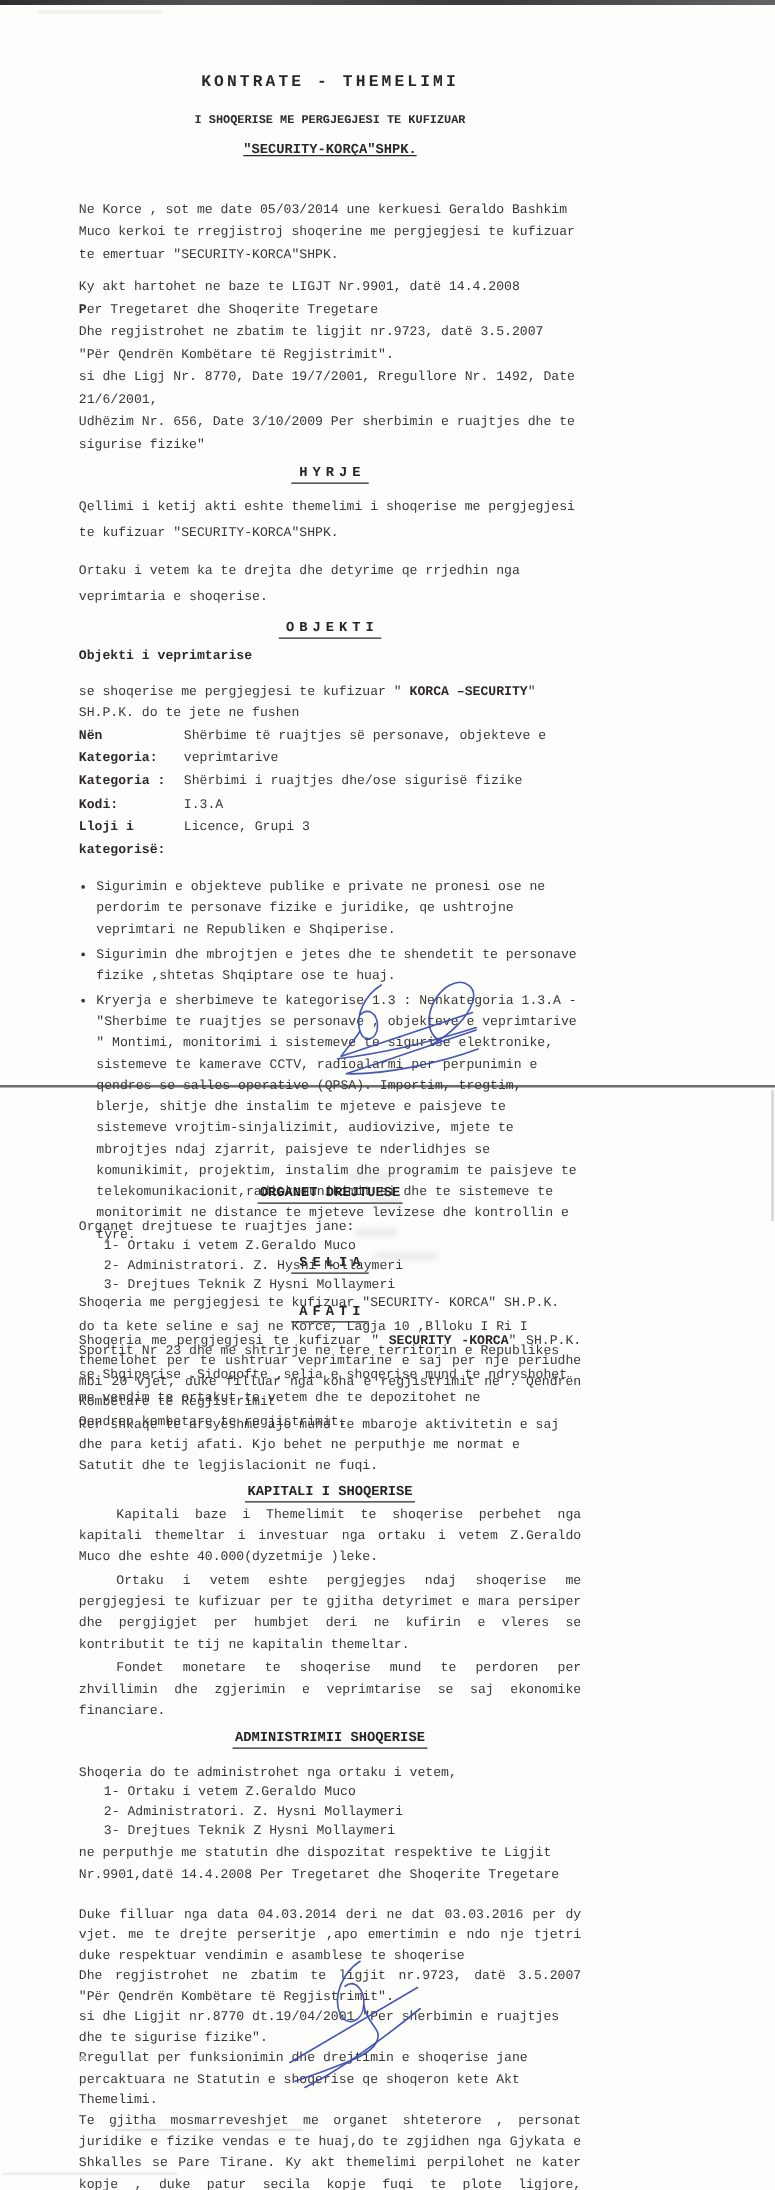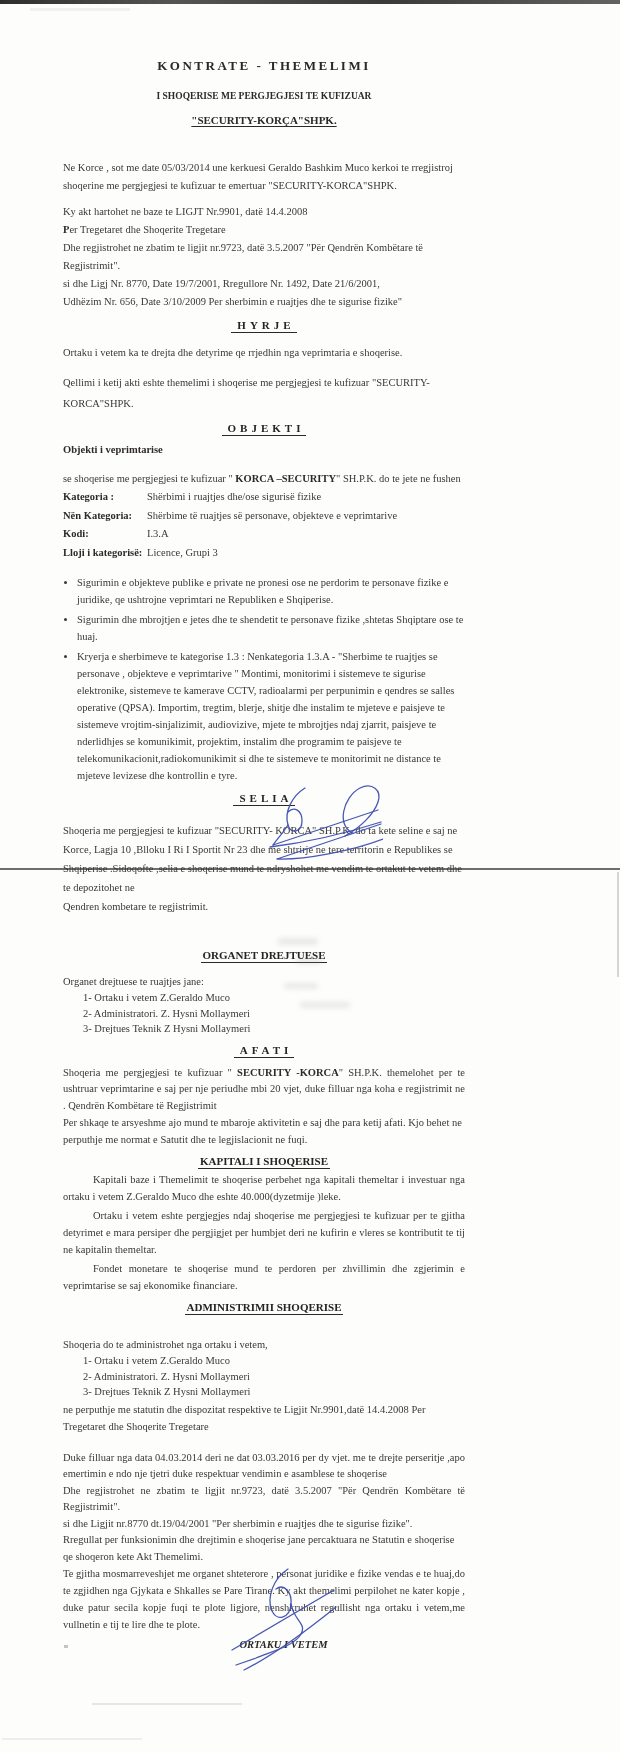--- a/index.html
+++ b/index.html
@@ -1,18 +1,18 @@
 <!DOCTYPE html>
 <html><head>
 <meta charset="utf-8">
 <style>
   html,body{margin:0;padding:0;background:#ffffff;}
   .doc{
     position:relative;width:620px;height:1752px;background:#fdfdfc;
-    font-family:Liberation Serif, serif;color:#3b3833;font-size:10.5px;
+    font-family:Liberation Mono, monospace;color:#3b3833;font-size:10.5px;
     overflow:hidden;
   }
   .topbar{position:absolute;top:0;left:0;width:620px;height:4px;
     background:linear-gradient(90deg,#2e2e2e,#555 28%,#3a3a3a 62%,#636363);}
   .page{position:absolute;left:0;width:620px;}
   .p1{top:4px;height:866px;border-bottom:2px solid #6e6e6e;box-sizing:border-box;}
   .p2{top:853px;height:880px;}
   .col{margin-left:63px;width:402px;}
   .center{text-align:center;}
   b{color:#2e2b27;}
@@ -39,21 +39,21 @@
   .selp2{line-height:19px;}
   
   .hw-org{margin-top:96px;}
   .orgintro{margin-top:11px;line-height:16px;}
   .item{line-height:15.5px;padding-left:20px;}
   .hw2{margin-top:7px;}
   .just{text-align:justify;}
   .afp{margin-top:7px;line-height:16.5px;}
   .afp2{margin-top:1px;line-height:16.5px;}
   .kap{margin-top:2px;line-height:17px;text-indent:30px;}
-  .admintro{margin-top:22px;line-height:16px;}
+  .admintro{margin-top:12px;line-height:16px;}
   .a1{margin-top:1px;line-height:17px;}
   .a2{margin-top:15px;line-height:16.5px;}
   .a3{line-height:16.5px;}
   .a4{line-height:16.5px;}
   .a5{line-height:16.5px;}
   .a6{line-height:17px;}
   .signoff{margin-top:6px;margin-left:118px;width:205px;text-align:center;}
   .role{font-weight:bold;font-style:italic;font-size:10.5px;color:#2a2824;}
   .sig{position:absolute;}
   .sig path{fill:none;stroke:#3d4fb0;stroke-width:1.3;stroke-linecap:round;opacity:.95;}
@@ -76,34 +76,34 @@
 
       <div class="legal">
         <div>Ky akt hartohet ne baze te  LIGJT Nr.9901, datë 14.4.2008</div>
         <div><b>P</b><span>er Tregetaret  dhe Shoqerite Tregetare</span></div>
         <div>Dhe regjistrohet ne zbatim te ligjit nr.9723, datë 3.5.2007 "Për Qendrën Kombëtare të Regjistrimit".</div>
         <div>si dhe Ligj Nr. 8770, Date 19/7/2001, Rregullore Nr. 1492, Date 21/6/2001,</div>
         <div>Udhëzim Nr. 656, Date 3/10/2009 Per sherbimin e ruajtjes dhe te sigurise fizike"</div>
       </div>
 
       <div class="center hwrap"><span class="h sp">HYRJE</span></div>
+      <p class="hy">Qellimi i ketij akti eshte themelimi i shoqerise me pergjegjesi te kufizuar "SECURITY-KORCA"SHPK.</p>
       <p class="hy">Ortaku i vetem ka te drejta dhe detyrime qe rrjedhin nga veprimtaria e shoqerise.</p>
-      <p class="hy">Qellimi i ketij akti eshte themelimi i shoqerise me pergjegjesi te kufizuar "SECURITY-KORCA"SHPK.</p>
 
       <div class="center hwrap"><span class="h sp">OBJEKTI</span></div>
       <div class="objlabel">Objekti i veprimtarise</div>
       <div class="objline"><span>se shoqerise me pergjegjesi te kufizuar " </span><b>KORCA –SECURITY</b><span>" SH.P.K. do te jete ne fushen</span></div>
 
       <div class="kv">
+          <span class="k">Nën Kategoria:</span>
+          <span class="v">Shërbime të ruajtjes së personave, objekteve e veprimtarive</span>
+        </div>
+      <div class="kv">
           <span class="k">Kategoria :</span>
           <span class="v">Shërbimi i ruajtjes dhe/ose sigurisë fizike</span>
-        </div>
-      <div class="kv">
-          <span class="k">Nën Kategoria:</span>
-          <span class="v">Shërbime të ruajtjes së personave, objekteve e veprimtarive</span>
         </div>
       <div class="kv">
           <span class="k">Kodi:</span>
           <span class="v">I.3.A</span>
         </div>
       <div class="kv">
           <span class="k">Lloji i kategorisë:</span>
           <span class="v">Licence, Grupi 3</span>
         </div>
 

